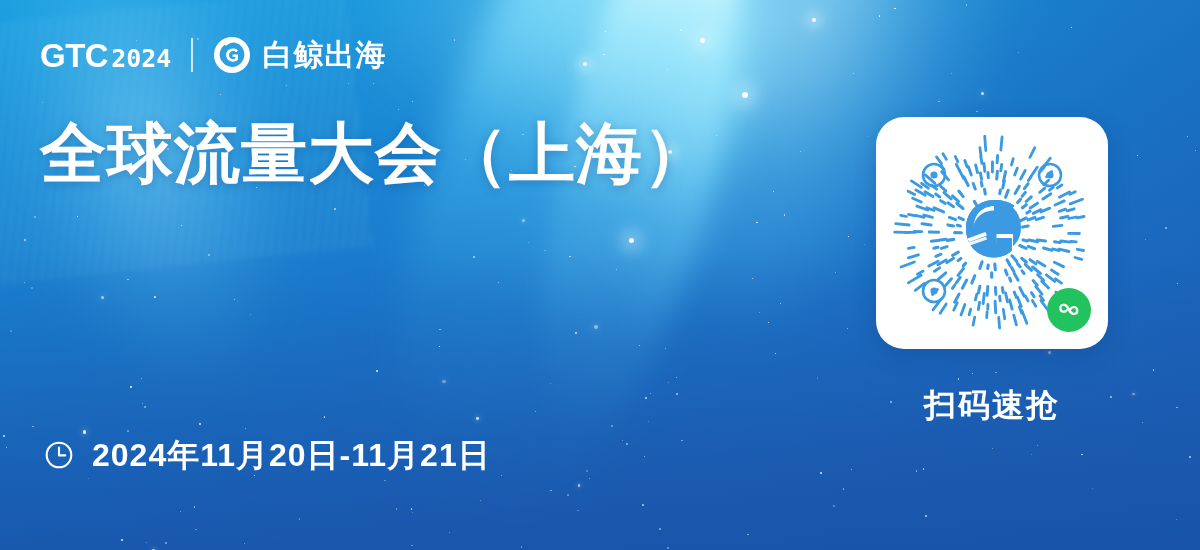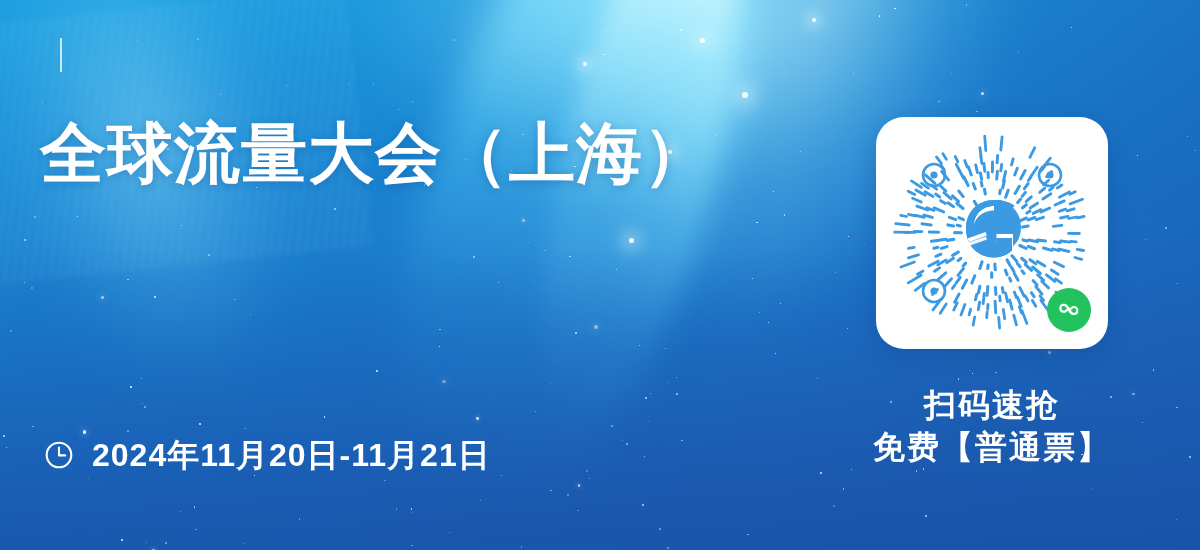--- a/index.html
+++ b/index.html
@@ -490,23 +490,37 @@
         <span style="left:700px;top:38px;width:5px;height:5px;opacity:.95;box-shadow:0 0 17px 4.5px rgba(235,252,255,.9);"></span>
         <span style="left:742px;top:92px;width:6px;height:6px;opacity:.95;box-shadow:0 0 20.4px 5.4px rgba(235,252,255,.9);"></span>
         <span style="left:629px;top:238px;width:5px;height:5px;opacity:.95;box-shadow:0 0 17px 4.5px rgba(235,252,255,.9);"></span>
         <span style="left:668px;top:150px;width:4px;height:4px;opacity:.95;box-shadow:0 0 13.6px 3.6px rgba(235,252,255,.9);"></span>
         <span style="left:583px;top:62px;width:4px;height:4px;opacity:.95;box-shadow:0 0 13.6px 3.6px rgba(235,252,255,.9);"></span>
         <span style="left:812px;top:18px;width:4px;height:4px;opacity:.95;box-shadow:0 0 13.6px 3.6px rgba(235,252,255,.9);"></span>
       </div>
   </div>
 
   <div class="logo-row">
+    <div class="gtc-lockup">
+      <span class="gtc-word">GTC</span>
+      <span class="gtc-year">2024</span>
+    </div>
 
     <div class="logo-divider"></div>
 
+    <div class="brand-lockup">
+      <svg class="brand-mark" viewBox="0 0 40 40">
+        <circle cx="20" cy="20" r="19" fill="#ffffff"></circle>
+        <path d="M20 6.5 C27.2 6.5 33 12.2 33 19.2 C33 26.6 27.4 32.5 20 32.5 C12.6 32.5 7 26.8 7 19.6 C7 12.4 12.8 6.5 20 6.5 Z" fill="#2f9fe0"></path>
+        <path d="M21 13.2 C16.9 13.2 13.8 16.2 13.8 20.1 C13.8 24 16.9 27 21 27 C23.3 27 25.1 26.2 26.3 24.8 L26.3 19.6 L20.6 19.6 L20.6 22.1 L23.6 22.1 L23.6 23.5 C22.9 24.1 22.1 24.4 21.1 24.4 C18.6 24.4 16.8 22.6 16.8 20.1 C16.8 17.6 18.6 15.8 21.1 15.8 C22.4 15.8 23.5 16.3 24.3 17.1 L26.3 15.2 C25 13.9 23.2 13.2 21 13.2 Z" fill="#ffffff"></path>
+        <path d="M11.5 8.5 C14.5 6.2 19 5.2 22.6 6.2 C19.5 6.6 16.2 8.0 13.6 10.2 Z" fill="#ffffff"></path>
+        <path d="M9.2 25.8 C10.6 28.8 13.1 31.0 16.0 32.0 C13.0 31.7 10.3 30.0 8.6 27.6 Z" fill="#ffffff" opacity="0.9"></path>
+      </svg>
+      <span class="brand-name">白鲸出海</span>
+    </div>
   </div>
 
   <div class="headline">全球流量大会（上海）</div>
 
 
 
   <div class="info-line info-date">
     <svg class="info-icon" viewBox="0 0 34 34">
       <circle cx="17" cy="17" r="12.3" fill="none" stroke="#ffffff" stroke-width="2.1"></circle>
       <path d="M17 9.6 L17 17.4 L23.2 17.4" fill="none" stroke="#ffffff" stroke-width="2.1" stroke-linecap="round" stroke-linejoin="round"></path>
@@ -739,16 +753,15 @@
         <svg viewBox="0 0 34 34" width="30" height="30">
           <path d="M11.0 11.0 C14.0 11.0 15.6 13.4 17.0 16.2 C18.4 19.0 19.8 21.6 22.6 21.6 C24.8 21.6 26.4 19.9 26.4 17.6 C26.4 15.3 24.8 13.6 22.6 13.6 C20.4 13.6 19.0 15.0 17.7 17.2" fill="none" stroke="#ffffff" stroke-width="2.4" stroke-linecap="round"></path>
           <path d="M22.6 21.6 C19.6 21.6 18.0 19.2 16.6 16.4 C15.2 13.6 13.8 11.0 11.0 11.0 C8.8 11.0 7.2 12.7 7.2 15.0 C7.2 17.3 8.8 19.0 11.0 19.0 C13.2 19.0 14.6 17.6 15.9 15.4" fill="none" stroke="#ffffff" stroke-width="2.4" stroke-linecap="round"></path>
         </svg>
       </div>
     </div>
   </div>
 
   <div class="qr-caption">
     <div class="qr-caption-line">扫码速抢</div>
-    <div class="qr-caption-line">免费【普通票】</div>
   </div>
 
 </div>
 
 </body></html>

